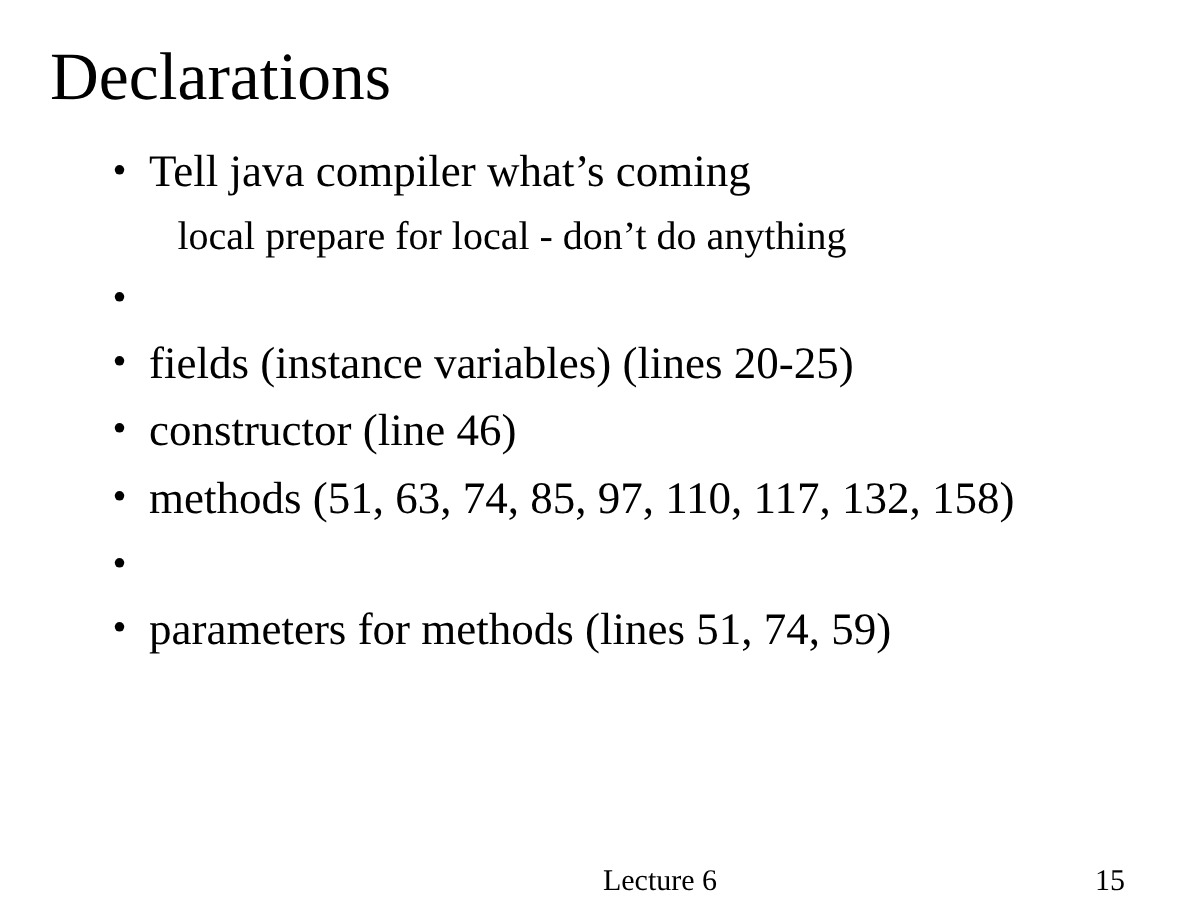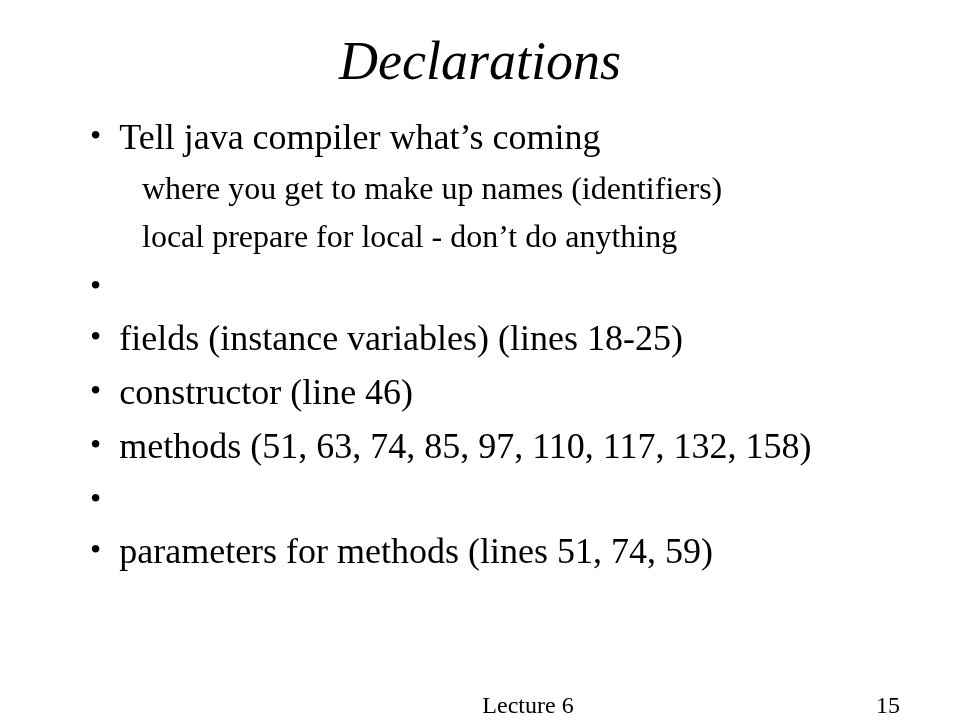--- a/index.html
+++ b/index.html
@@ -10,25 +10,24 @@
     body {
       width: 960px;
       height: 720px;
       background: #ffffff;
       font-family: Georgia, 'Times New Roman', serif;
       color: #000000;
       position: relative;
       padding: 30px 40px 0 40px;
     }
     .title {
-      text-align: center;
+      text-align: left;
       font-size: 54px;
       font-weight: normal;
       margin-bottom: 18px;
-      font-style: italic;
     }
     .content {
       padding-left: 50px;
     }
     .bullet {
       font-size: 36px;
       line-height: 1.5;
       display: flex;
       align-items: flex-start;
     }
@@ -68,33 +67,30 @@
 
 <div class="title">Declarations</div>
 
 <div class="content">
 
   <div class="bullet">
     <span class="bullet-mark">•</span>
     <span>Tell java compiler what’s coming</span>
   </div>
   <div class="sub">
-    <span>where you get to make up names (identifiers)</span>
-  </div>
-  <div class="sub">
     <span>local </span><span class="italic">prepare</span><span> for local - don’t </span><span class="italic">do</span><span> anything</span>
   </div>
 
   <div class="bullet">
     <span class="bullet-mark">•</span>
   </div>
 
   <div class="bullet">
     <span class="bullet-mark">•</span>
-    <span>fields (instance variables) (lines 18-25)</span>
+    <span>fields (instance variables) (lines 20-25)</span>
   </div>
 
   <div class="bullet">
     <span class="bullet-mark">•</span>
     <span>constructor  (line 46)</span>
   </div>
 
   <div class="bullet">
     <span class="bullet-mark">•</span>
     <span>methods (51, 63, 74, 85, 97, 110, 117, 132, 158)</span>

